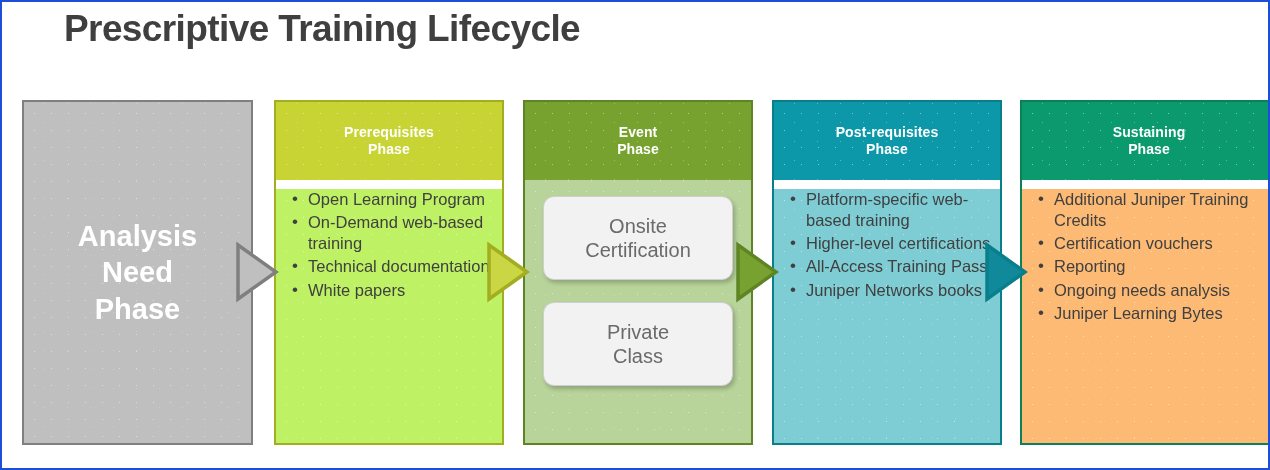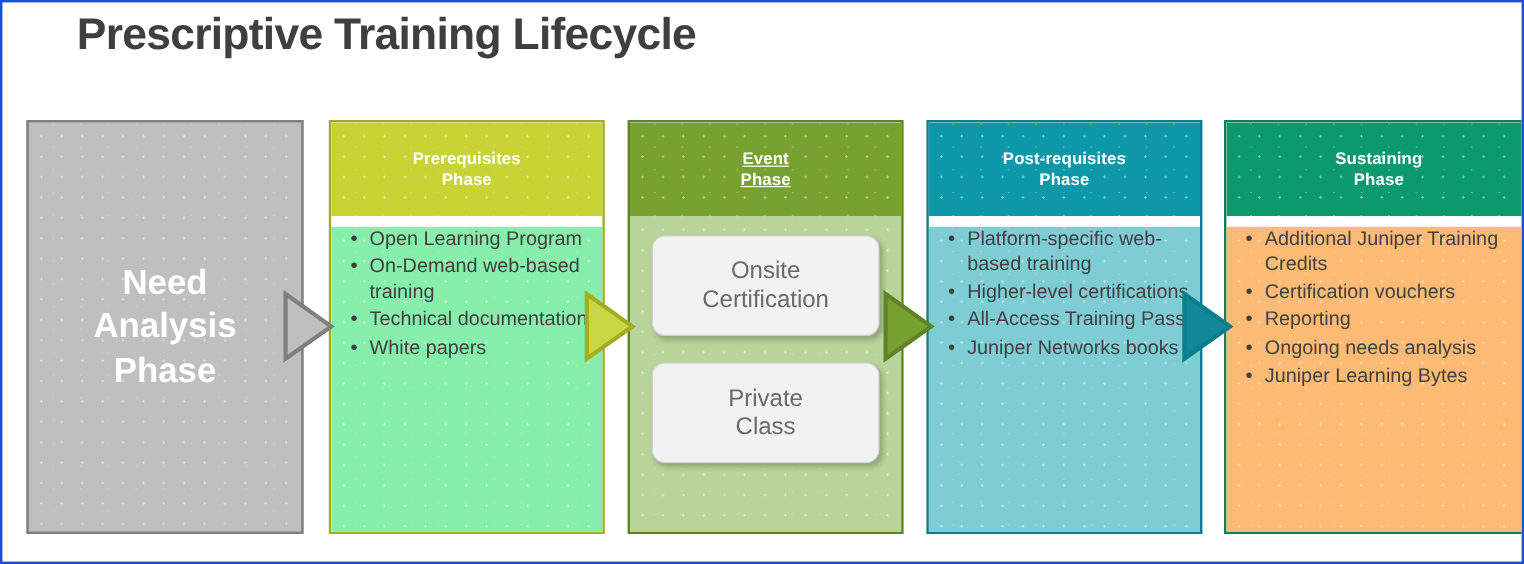--- a/index.html
+++ b/index.html
@@ -171,61 +171,61 @@
 
 <div id="canvas">
 
   <div id="page-title">Prescriptive Training Lifecycle</div>
 
   <div id="flow">
 
     <div class="phase" id="phase-need">
       <div class="speckle"></div>
       <div class="need-label">
+        <div>Analysis</div>
         <div>Need</div>
-        <div>Analysis</div>
         <div>Phase</div>
       </div>
     </div>
 
     <div class="arrow" style="left:233px;">
       <svg viewBox="0 0 44 62" preserveAspectRatio="none">
         <polygon points="3,4 41,31 3,58" fill="#bfbfbf" stroke="#7f7f7f" stroke-width="3.5" stroke-linejoin="miter"></polygon>
       </svg>
     </div>
 
     <div class="phase" id="phase-prereq" style="left:272px; width:230px; border-color:#a2ad1f;">
       <div class="phase-head" style="background:#c7d433;">
         <div class="speckle"></div>
         <div style="position:relative;z-index:2;">
           <div>Prerequisites</div>
           <div>Phase</div>
         </div>
       </div>
-      <div class="phase-body" style="background:#86efac;">
+      <div class="phase-body" style="background:#bef264;">
         <div class="speckle"></div>
         <ul class="bullets">
           <li>Open Learning Program</li>
           <li>On-Demand web-based training</li>
           <li>Technical documentation</li>
           <li>White papers</li>
         </ul>
       </div>
     </div>
 
     <div class="arrow" style="left:484px;">
       <svg viewBox="0 0 44 62" preserveAspectRatio="none">
         <polygon points="3,4 41,31 3,58" fill="#cbd645" stroke="#a2ad1f" stroke-width="3.5" stroke-linejoin="miter"></polygon>
       </svg>
     </div>
 
     <div class="phase" id="phase-event" style="left:521px; width:230px; border-color:#5f8425;">
       <div class="phase-head" style="background:#78a22f;">
         <div class="speckle"></div>
-        <div style="position:relative;z-index:2;text-decoration:underline;">
+        <div style="position:relative;z-index:2;">
           <div>Event</div>
           <div>Phase</div>
         </div>
       </div>
       <div class="phase-body" style="background:#b8d49a;">
         <div class="speckle"></div>
         <div class="cards">
           <div class="card">
             <div>
               <div>Onsite</div>

